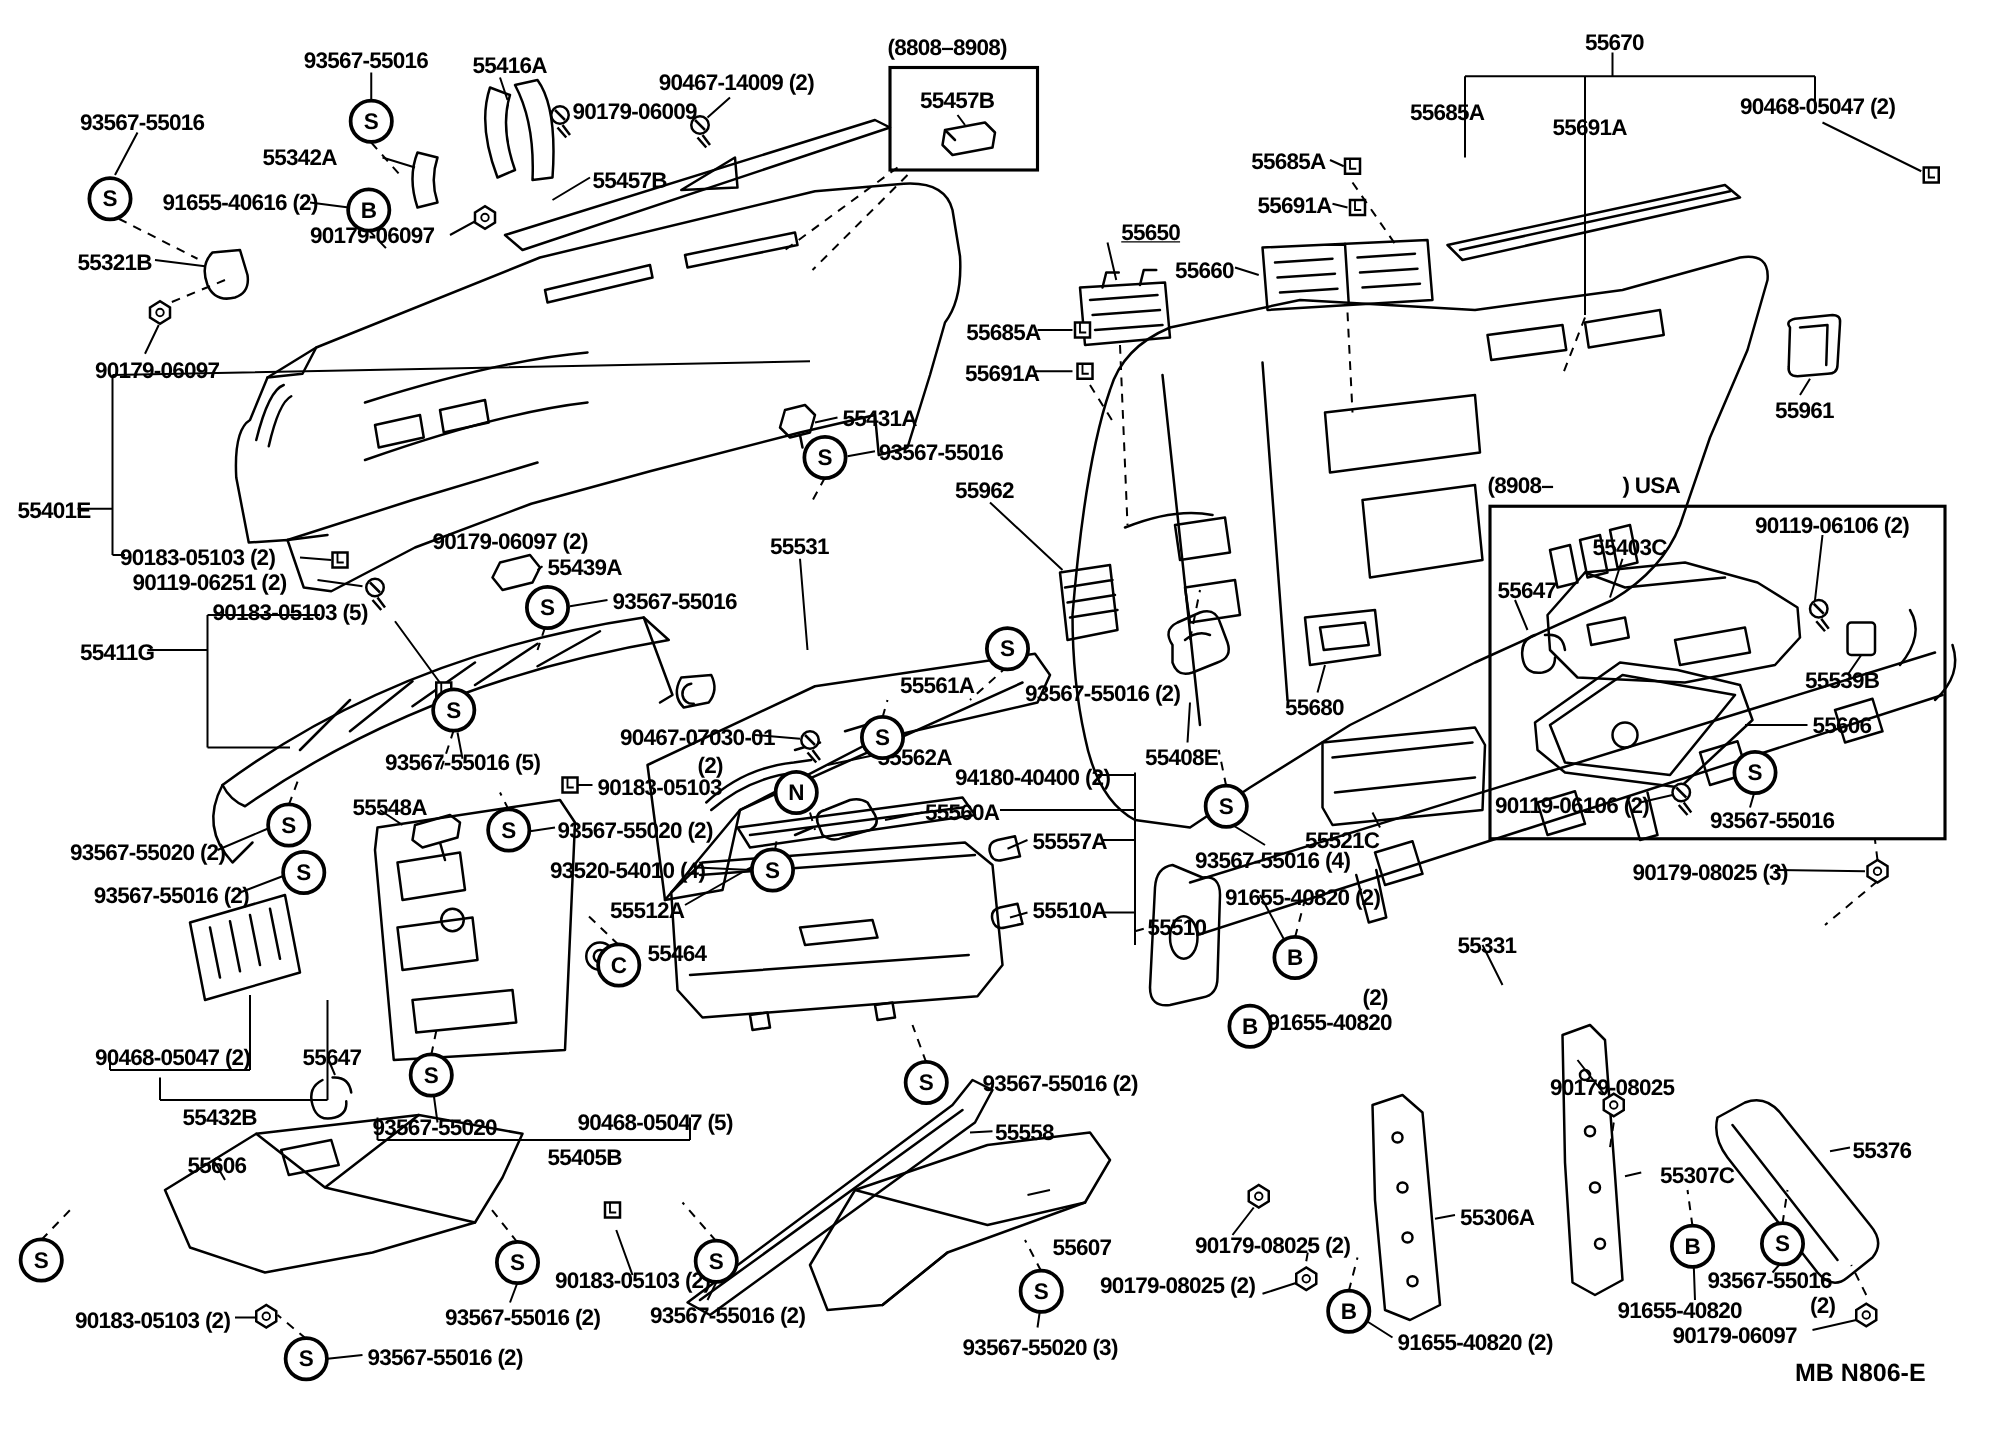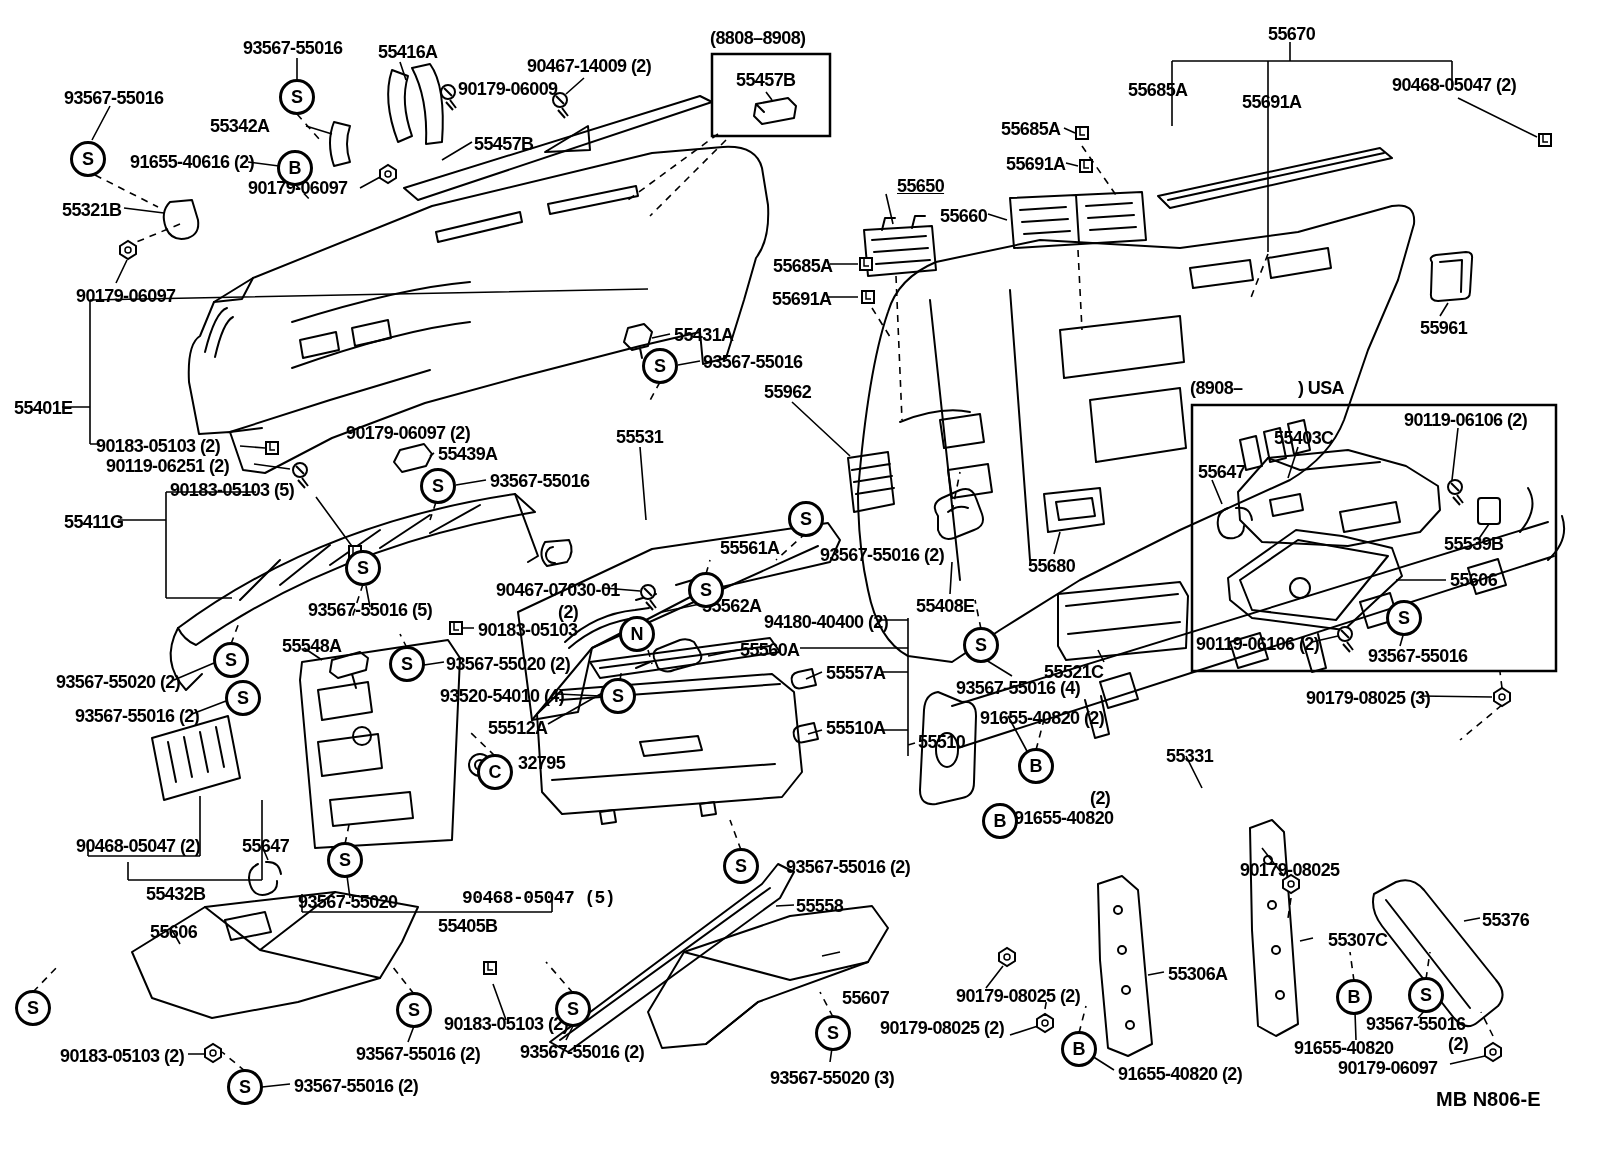--- a/index.html
+++ b/index.html
@@ -274,21 +274,21 @@
       <div class="lbl" style="left: 170px; top: 480px;">90183-05103 (5)</div>
       <div class="lbl" style="left: 64px; top: 512px;">55411G</div>
       <div class="lbl" style="left: 308px; top: 600px;">93567-55016 (5)</div>
       <div class="lbl" style="left: 282px; top: 636px;">55548A</div>
       <div class="lbl" style="left: 478px; top: 620px;">90183-05103</div>
       <div class="lbl" style="left: 56px; top: 672px;">93567-55020 (2)</div>
       <div class="lbl" style="left: 446px; top: 654px;">93567-55020 (2)</div>
       <div class="lbl" style="left: 75px; top: 706px;">93567-55016 (2)</div>
       <div class="lbl" style="left: 440px; top: 686px;">93520-54010 (4)</div>
       <div class="lbl" style="left: 488px; top: 718px;">55512A</div>
-      <div class="lbl" style="left: 518px; top: 753px;">32795</div>
+      <div class="lbl" style="left: 518px; top: 753px;">55464</div>
       <div class="lbl" style="left: 496px; top: 580px;">90467-07030-01</div>
       <div class="lbl" style="left: 558px; top: 602px;">(2)</div>
       <div class="lbl" style="left: 702px; top: 596px;">55562A</div>
       <div class="lbl" style="left: 764px; top: 612px;">94180-40400 (2)</div>
       <div class="lbl" style="left: 740px; top: 640px;">55560A</div>
       <div class="lbl" style="left: 826px; top: 663px;">55557A</div>
       <div class="lbl" style="left: 826px; top: 718px;">55510A</div>
       <div class="lbl" style="left: 918px; top: 732px;">55510</div>
       <div class="lbl" style="left: 820px; top: 545px;">93567-55016 (2)</div>
       <div class="lbl" style="left: 720px; top: 538px;">55561A</div>
@@ -307,21 +307,21 @@
       <div class="lbl" style="left: 1404px; top: 410px;">90119-06106 (2)</div>
       <div class="lbl" style="left: 1274px; top: 428px;">55403C</div>
       <div class="lbl" style="left: 1198px; top: 462px;">55647</div>
       <div class="lbl" style="left: 1444px; top: 534px;">55539B</div>
       <div class="lbl" style="left: 1450px; top: 570px;">55606</div>
       <div class="lbl" style="left: 1196px; top: 634px;">90119-06106 (2)</div>
       <div class="lbl" style="left: 1368px; top: 646px;">93567-55016</div>
       <div class="lbl" style="left: 786px; top: 857px;">93567-55016 (2)</div>
       <div class="lbl" style="left: 796px; top: 896px;">55558</div>
       <div class="lbl" style="left: 842px; top: 944px; margin-top: 44px;">55607</div>
-      <div class="lbl" style="left: 462px; top: 888px; font-family: Liberation Mono, monospace;">90468-05047 (5)</div>
+      <div class="lbl" style="left: 462px; top: 888px;">90468-05047 (5)</div>
       <div class="lbl" style="left: 438px; top: 916px;">55405B</div>
       <div class="lbl" style="left: 76px; top: 836px;">90468-05047 (2)</div>
       <div class="lbl" style="left: 146px; top: 884px;">55432B</div>
       <div class="lbl" style="left: 242px; top: 836px;">55647</div>
       <div class="lbl" style="left: 298px; top: 892px;">93567-55020</div>
       <div class="lbl" style="left: 150px; top: 922px;">55606</div>
       <div class="lbl" style="left: 60px; top: 1046px;">90183-05103 (2)</div>
       <div class="lbl" style="left: 294px; top: 1076px;">93567-55016 (2)</div>
       <div class="lbl" style="left: 356px; top: 1044px;">93567-55016 (2)</div>
       <div class="lbl" style="left: 444px; top: 1014px;">90183-05103 (2)</div>

